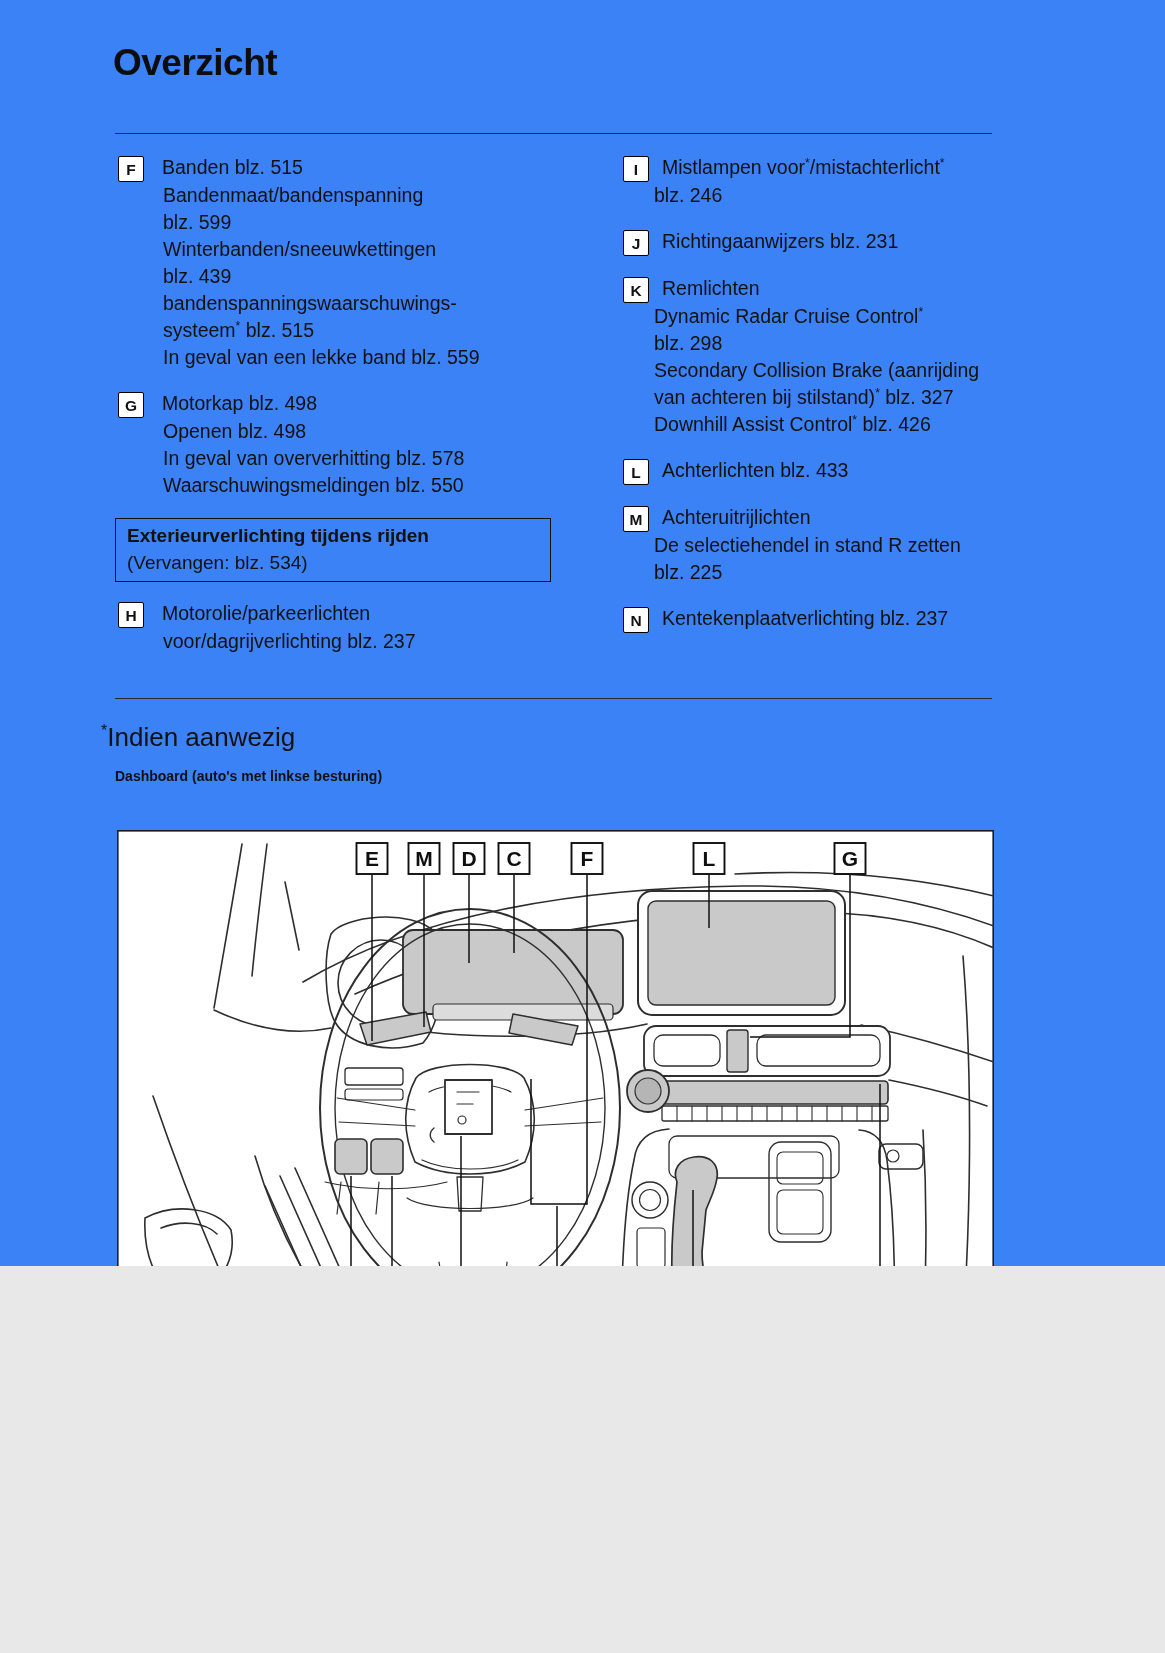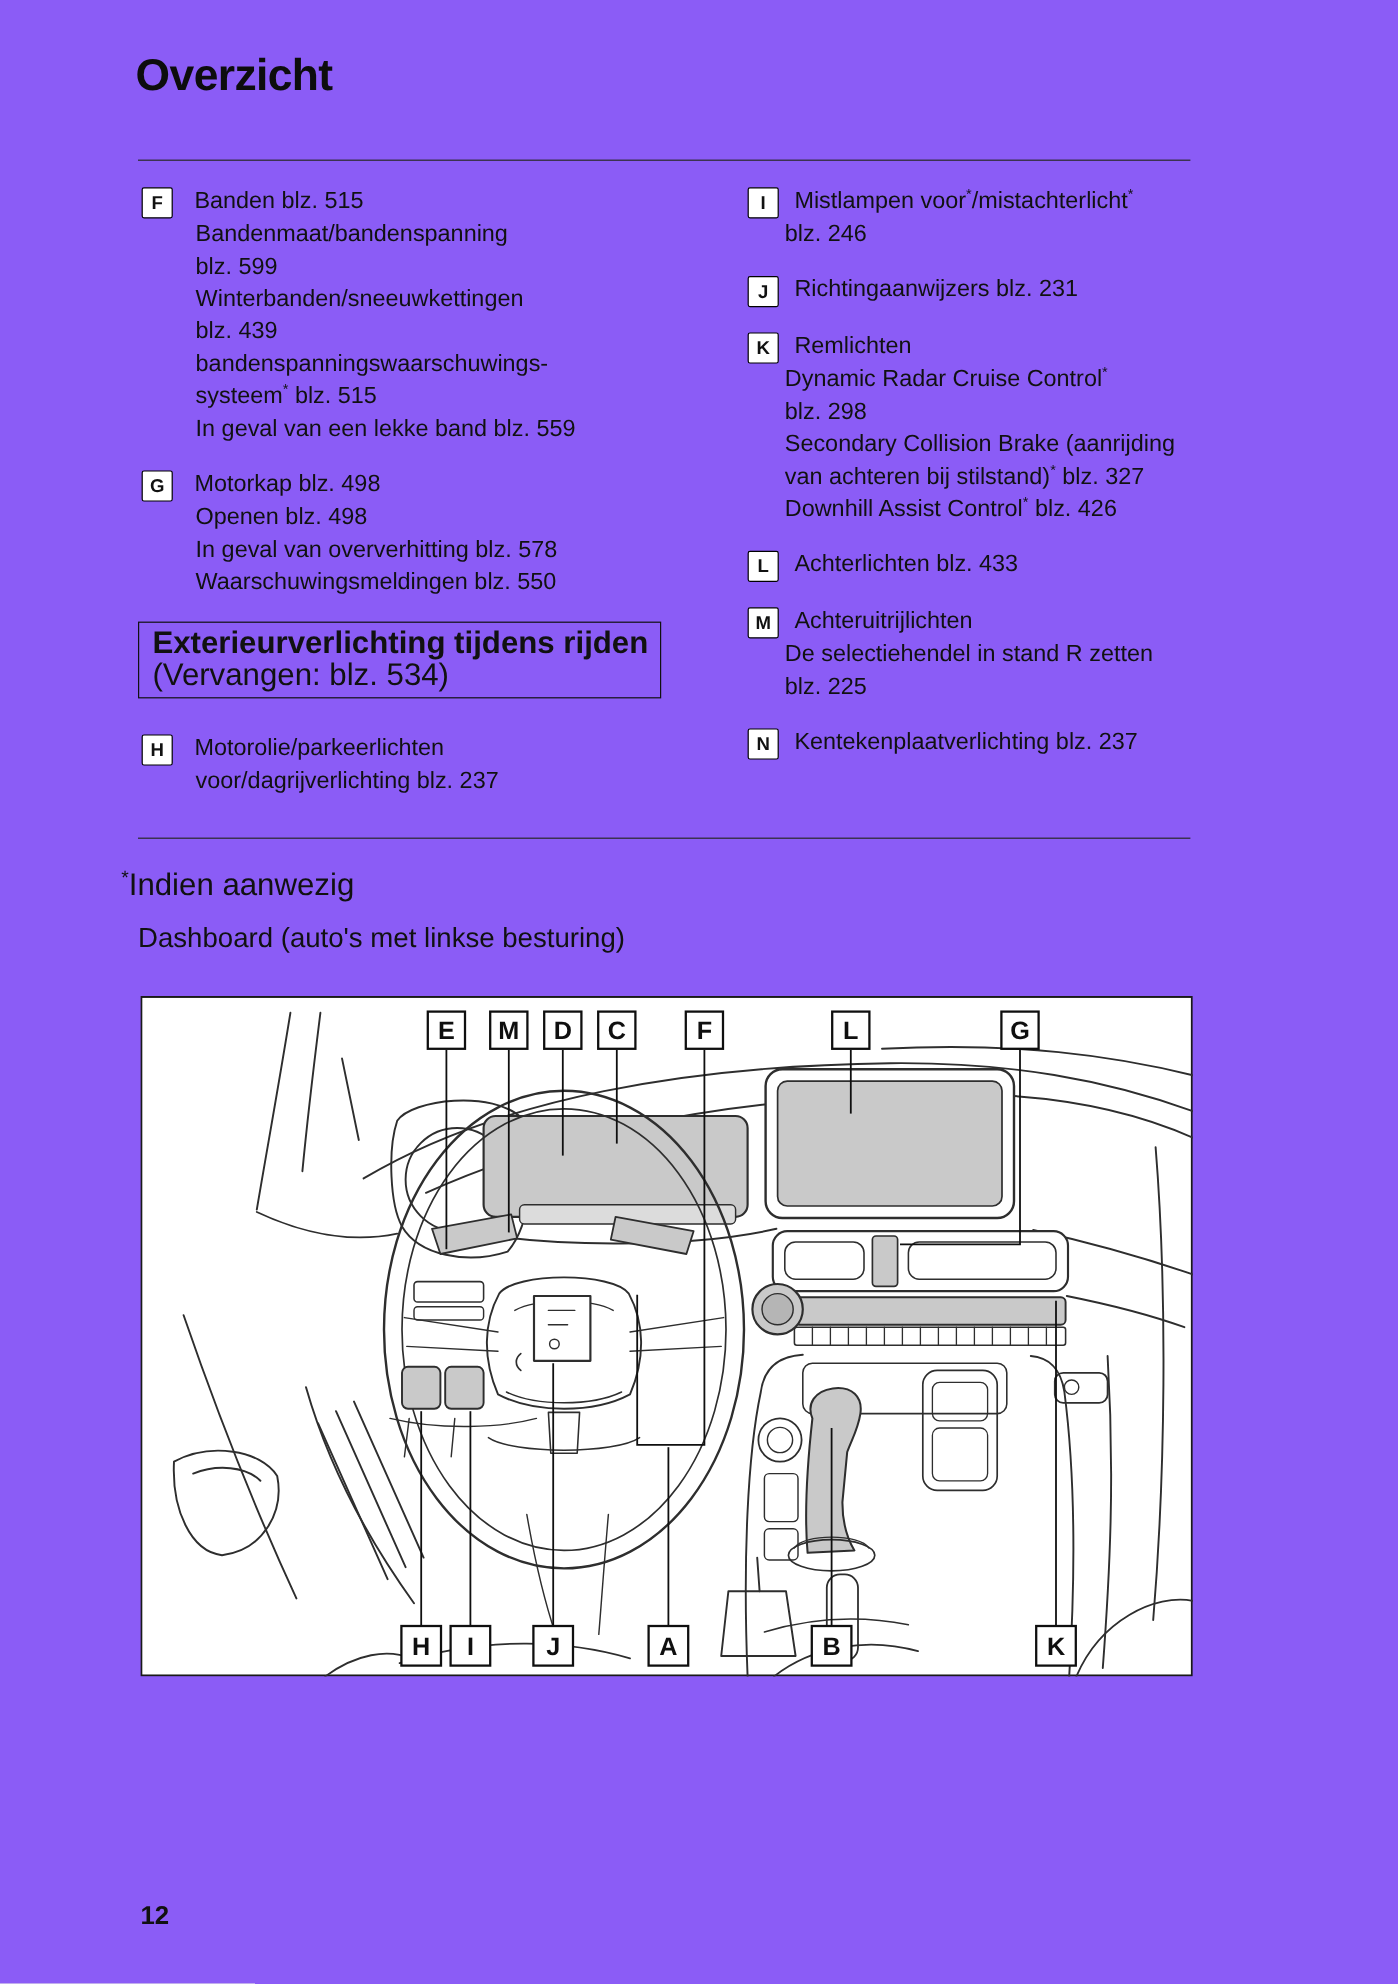--- a/index.html
+++ b/index.html
@@ -1,17 +1,17 @@
 <!DOCTYPE html>
 <html><head>
 <meta charset="utf-8">
 <style>
   html,body{margin:0;padding:0;background:#e8e8e8;}
   .page{
-    position:relative;width:1165px;height:1653px;background:#8b5cf6;
+    position:relative;width:1165px;height:1266px;background:#3b82f6;
     font-family:"Liberation Sans",sans-serif;color:#111;overflow:hidden;
     margin:0 auto;
   }
   .page-title{
     position:absolute;left:113px;top:42px;margin:0;
     font-size:37px;font-weight:bold;letter-spacing:-0.5px;color:#0d0d0d;
   }
   .rule{position:absolute;height:0;border-top:1.6px solid #2a2a2a;width:877px;left:115px;}
   .rule-top{top:133px;}
   .rule-mid{top:698px;}
@@ -25,28 +25,28 @@
     width:24px;height:24px;border:1.7px solid #000;border-radius:2px;
     font-size:15.5px;font-weight:bold;margin-top:2px;margin-left:3px;background:#fff;
   }
   .col-left .first-line .ltext{margin-left:18px;}
   .col-right .first-line .ltext{margin-left:13px;}
   .col-left .cont-line{margin-left:48px;}
   .col-right .cont-line{margin-left:34px;}
   sup{font-size:62%;line-height:0;}
   .callout{
     box-sizing:border-box;width:436px;border:1.8px solid #111;
-    padding:3px 11px 5px 11px;margin:2px 0 28px 0;
-    font-size:26px;line-height:27px;white-space:nowrap;
+    padding:3px 11px 5px 11px;margin:2px 0 18px 0;
+    font-size:19px;line-height:27px;white-space:nowrap;
   }
   .callout-title{font-weight:bold;}
   .footnote{position:absolute;left:101px;top:722px;font-size:26px;}
   .dash-heading{
     position:absolute;left:115px;top:768px;margin:0;
-    font-size:23px;font-weight:normal;
+    font-size:14px;font-weight:bold;
   }
   .diagram-svg{position:absolute;left:117px;top:830px;}
   .pagenum{position:absolute;left:117px;top:1584px;font-size:21.5px;font-weight:bold;}
 </style>
 </head>
 <body>
 
 <div class="page">
 
   <h1 class="page-title">Overzicht</h1>

